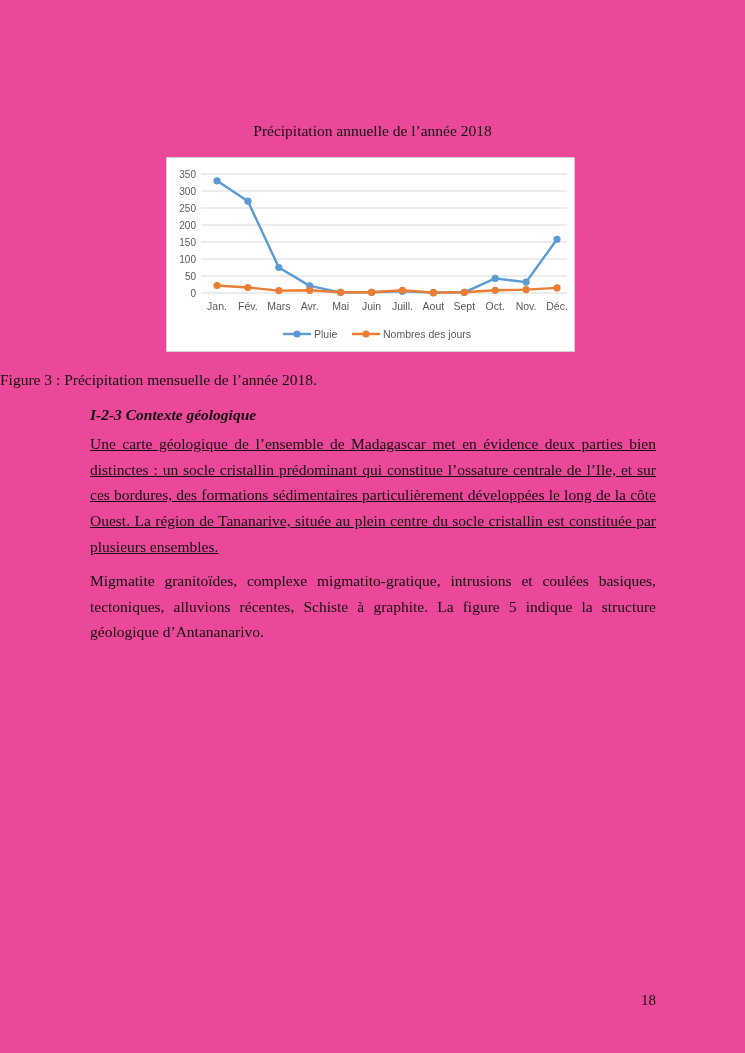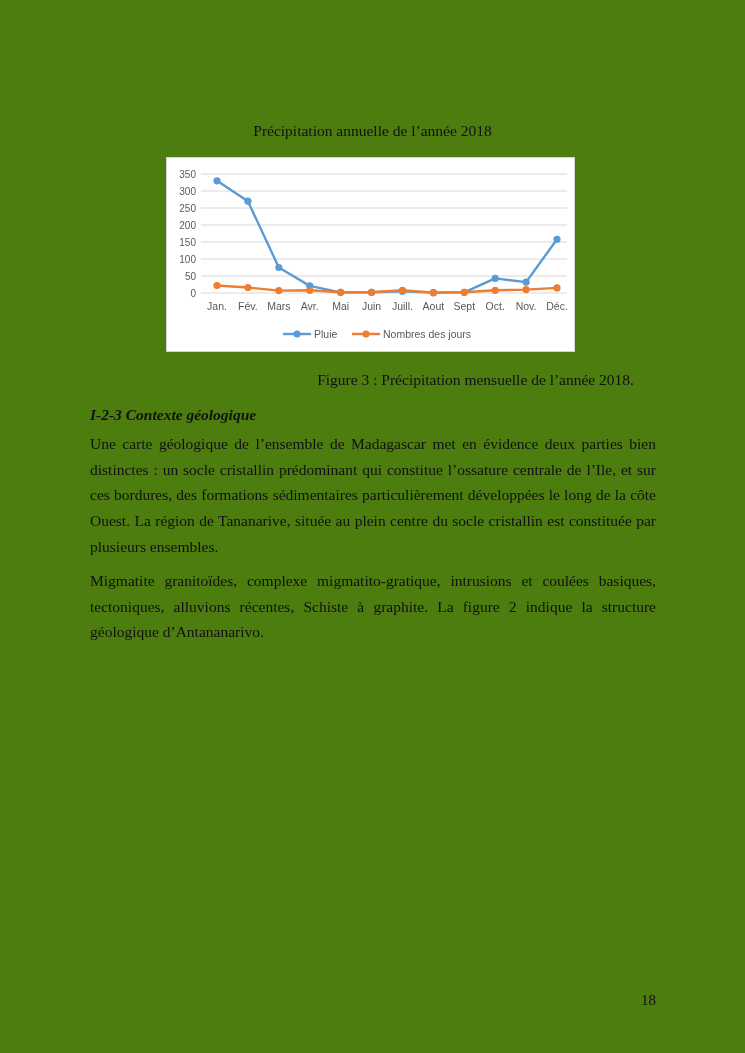--- a/index.html
+++ b/index.html
@@ -1,20 +1,20 @@
 <!DOCTYPE html>
 <html lang="fr"><head>
 <meta charset="utf-8">
 <style>
   html, body { margin: 0; padding: 0; background: #ffffff; }
   .page {
     position: relative;
     width: 745px;
     height: 1053px;
-    background: #4d7c0f;
+    background: #ec4899;
     font-family: "Liberation Serif", serif;
     color: #111111;
     overflow: hidden;
   }
   .chart-title {
     position: absolute;
     top: 122px; left: 0; width: 745px;
     text-align: center;
     font-size: 15.5px;
     color: #111111;
@@ -24,42 +24,42 @@
     left: 166px; top: 157px;
     width: 409px; height: 195px;
     border: 1px solid #d2d2d2;
     background: #ffffff;
     box-sizing: border-box;
   }
   .chart-frame svg { display: block; }
   .figure-caption {
     position: absolute;
     top: 371px; left: 0; width: 634px;
-    text-align: right;
+    text-align: left;
     font-size: 15.5px;
     color: #111111;
   }
   .section-heading {
     position: absolute;
     top: 406px; left: 90px; width: 566px;
     font-size: 15.5px;
     font-weight: bold;
     font-style: italic;
     color: #111111;
   }
   .body-para {
     position: absolute;
     left: 90px; width: 566px;
     font-size: 15.5px;
     line-height: 25.7px;
     text-align: justify;
     color: #111111;
     margin: 0;
   }
-  .para-1 { top: 431px; }
+  .para-1 { top: 431px; text-decoration: underline; }
   .para-2 { top: 568px; }
   .page-number {
     position: absolute;
     top: 984px; right: 89px;
     font-size: 15px;
     color: #111111;
     margin-top: 8px;
   }
 </style>
 </head>
@@ -133,17 +133,17 @@
         <text x="216" y="179.5" font-family="Liberation Sans, sans-serif" font-size="10.5px" fill="#595959">Nombres des jours</text>
       </svg>
   </div>
 
   <div class="figure-caption">Figure 3 : Précipitation mensuelle de l’année 2018.</div>
 
   <div class="section-heading">I-2-3 Contexte géologique</div>
 
   <p class="body-para para-1">Une carte géologique de l’ensemble de Madagascar met en évidence deux parties bien distinctes : un socle cristallin prédominant qui constitue l’ossature centrale de l’Ile, et sur ces bordures, des formations sédimentaires particulièrement développées le long de la côte Ouest. La région de Tananarive, située au plein centre du socle cristallin est constituée par plusieurs ensembles.</p>
 
-  <p class="body-para para-2">Migmatite granitoïdes, complexe migmatito-gratique, intrusions et coulées basiques, tectoniques, alluvions récentes, Schiste à graphite. La figure 2 indique la structure géologique d’Antananarivo.</p>
+  <p class="body-para para-2">Migmatite granitoïdes, complexe migmatito-gratique, intrusions et coulées basiques, tectoniques, alluvions récentes, Schiste à graphite. La figure 5 indique la structure géologique d’Antananarivo.</p>
 
   <div class="page-number">18</div>
 
 </div>
 
 </body></html>

